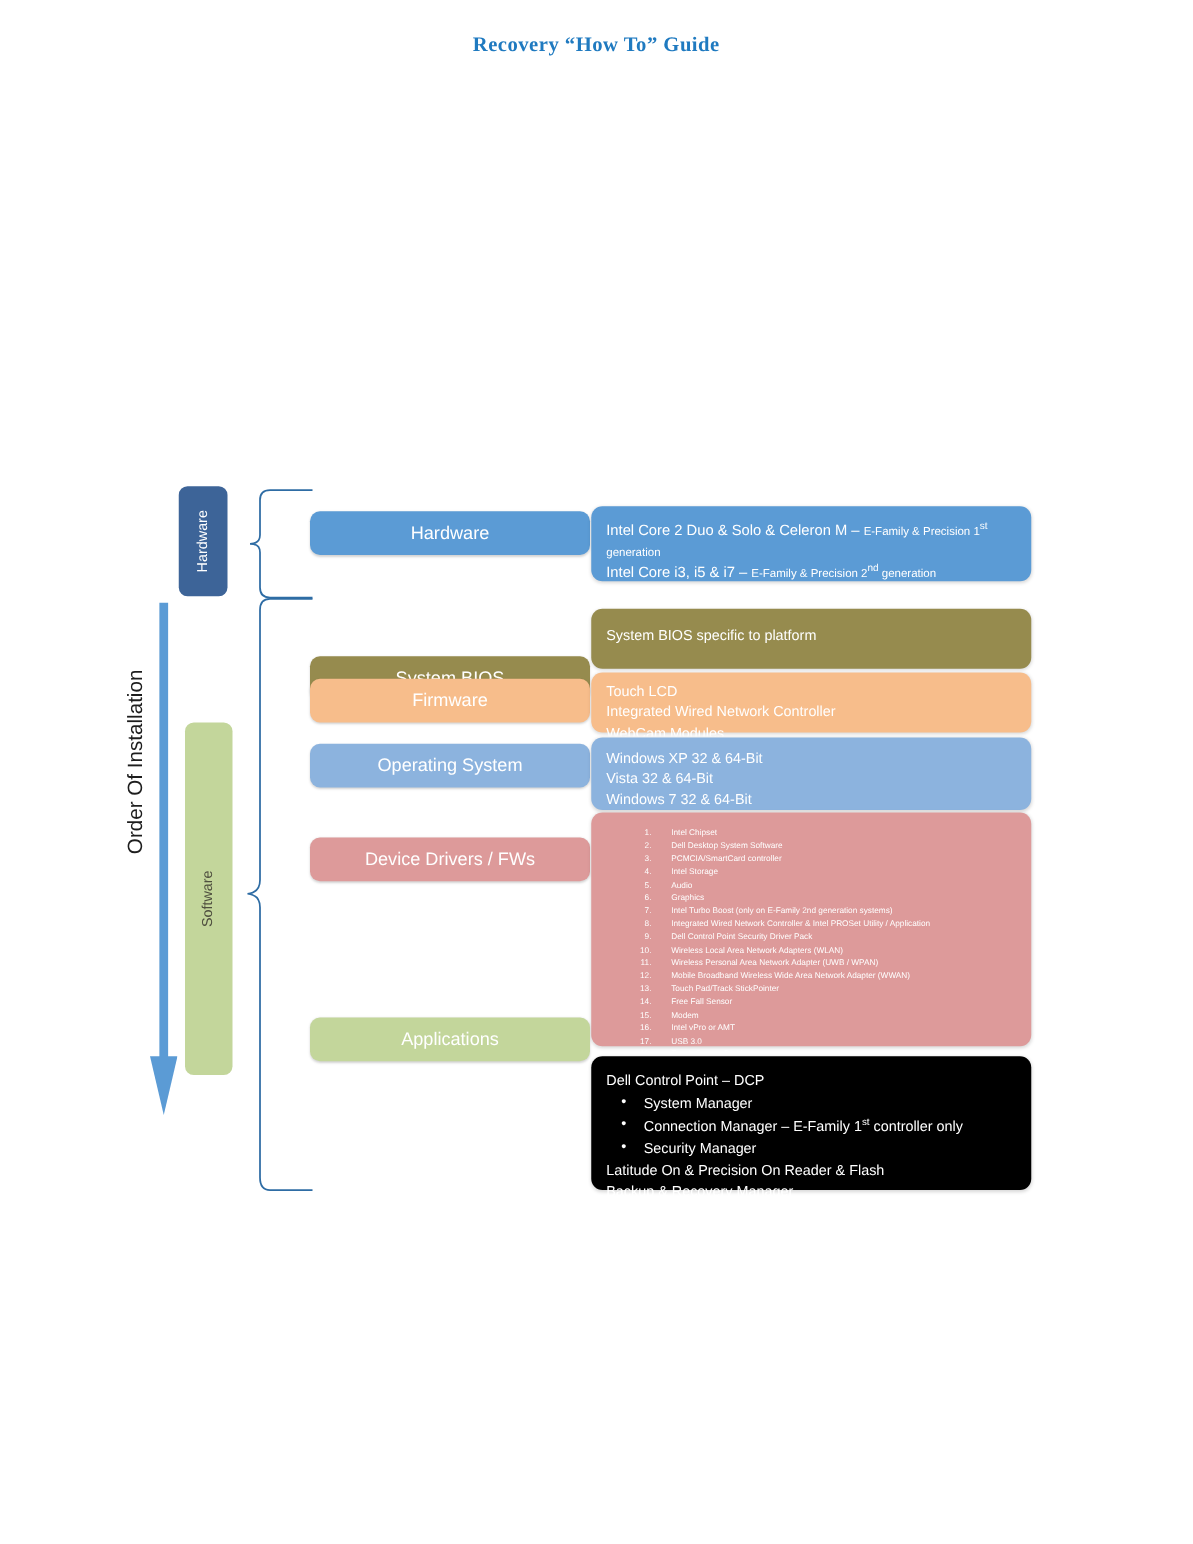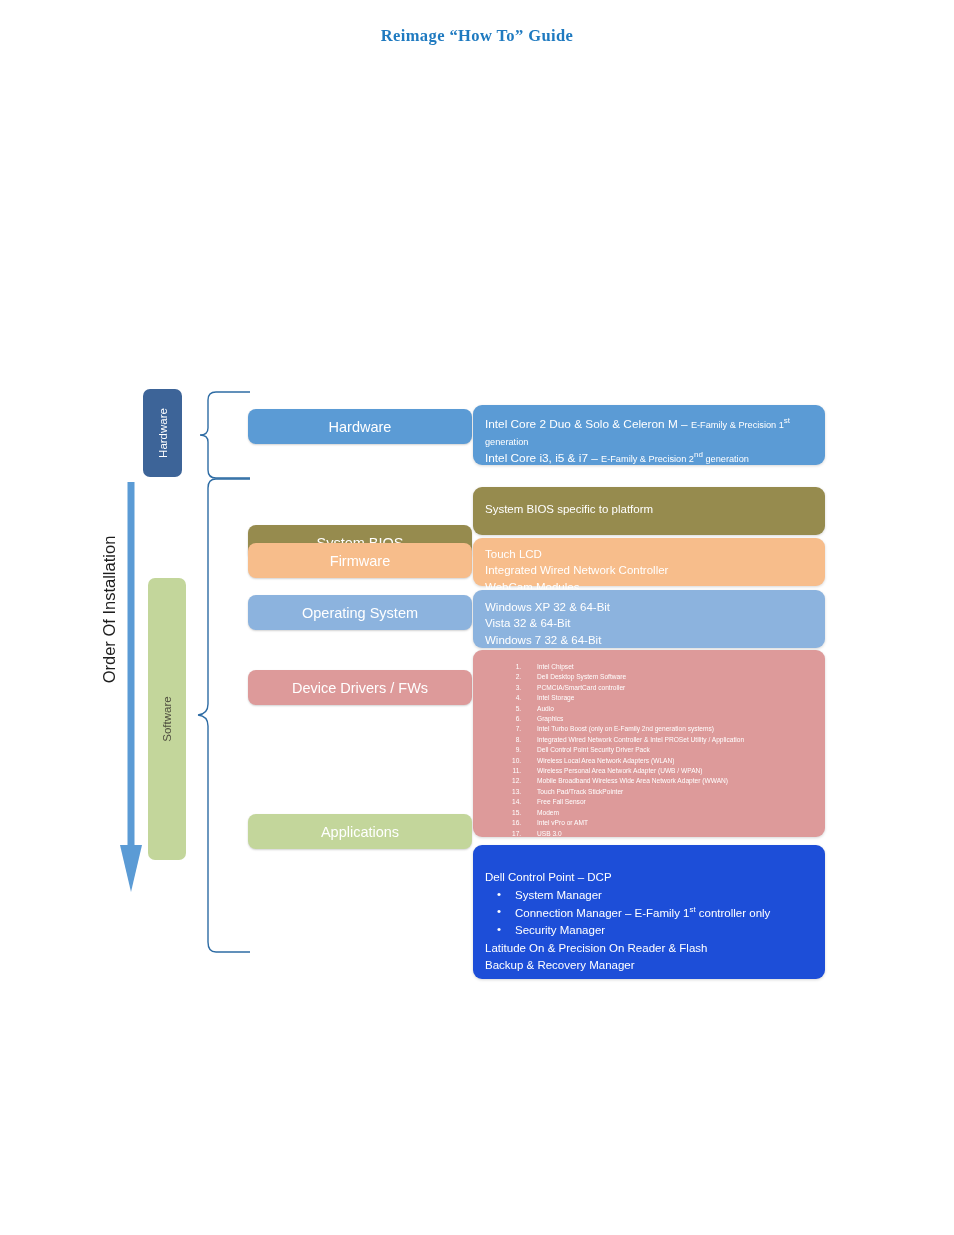--- a/index.html
+++ b/index.html
@@ -123,21 +123,21 @@
   #pill-firmware { top: 543px; background: #f7bd8b; }
   #box-firmware  { top: 538px; height: 48px; background: #f7bd8b; padding-top: 8px; }
 
   #pill-os { top: 595px; background: #8cb3de; }
   #box-os  { top: 590px; height: 58px; background: #8cb3de; padding-top: 9px; }
 
   #pill-drivers { top: 670px; background: #dd9a9a; }
   #box-drivers  { top: 650px; height: 187px; background: #dd9a9a; padding: 12px 12px 10px 12px; }
 
   #pill-apps { top: 814px; background: #c3d69b; }
-  #box-apps  { top: 845px; height: 134px; background: #1d4ed8; padding-top: 24px; }
+  #box-apps  { top: 845px; height: 107px; background: #000000; padding-top: 12px; }
 
   
   ol.driver-list {
     margin: 0;
     padding: 0 0 0 38px;
     list-style: decimal;
     font-size: 6.6px;
     line-height: 1.58;
     color: #ffffff;
   }
@@ -156,21 +156,21 @@
     left: -18px;
     top: -1px;
   }
   .app-line { line-height: 1.5; }
 </style>
 </head>
 <body>
 
 <div id="page">
 
-  <div class="doc-title">Reimage “How To” Guide</div>
+  <div class="doc-title">Recovery “How To” Guide</div>
 
   <svg id="order-arrow" viewBox="0 0 22 410" xmlns="http://www.w3.org/2000/svg">
     <rect x="7.5" y="0" width="7" height="368" fill="#5b9bd5"></rect>
     <polygon points="11,410 0,363 22,363" fill="#5b9bd5"></polygon>
   </svg>
   <div id="order-label">Order Of Installation</div>
 
   <div class="vlabel" id="vlabel-hardware">
     <span>Hardware</span>
   </div>

